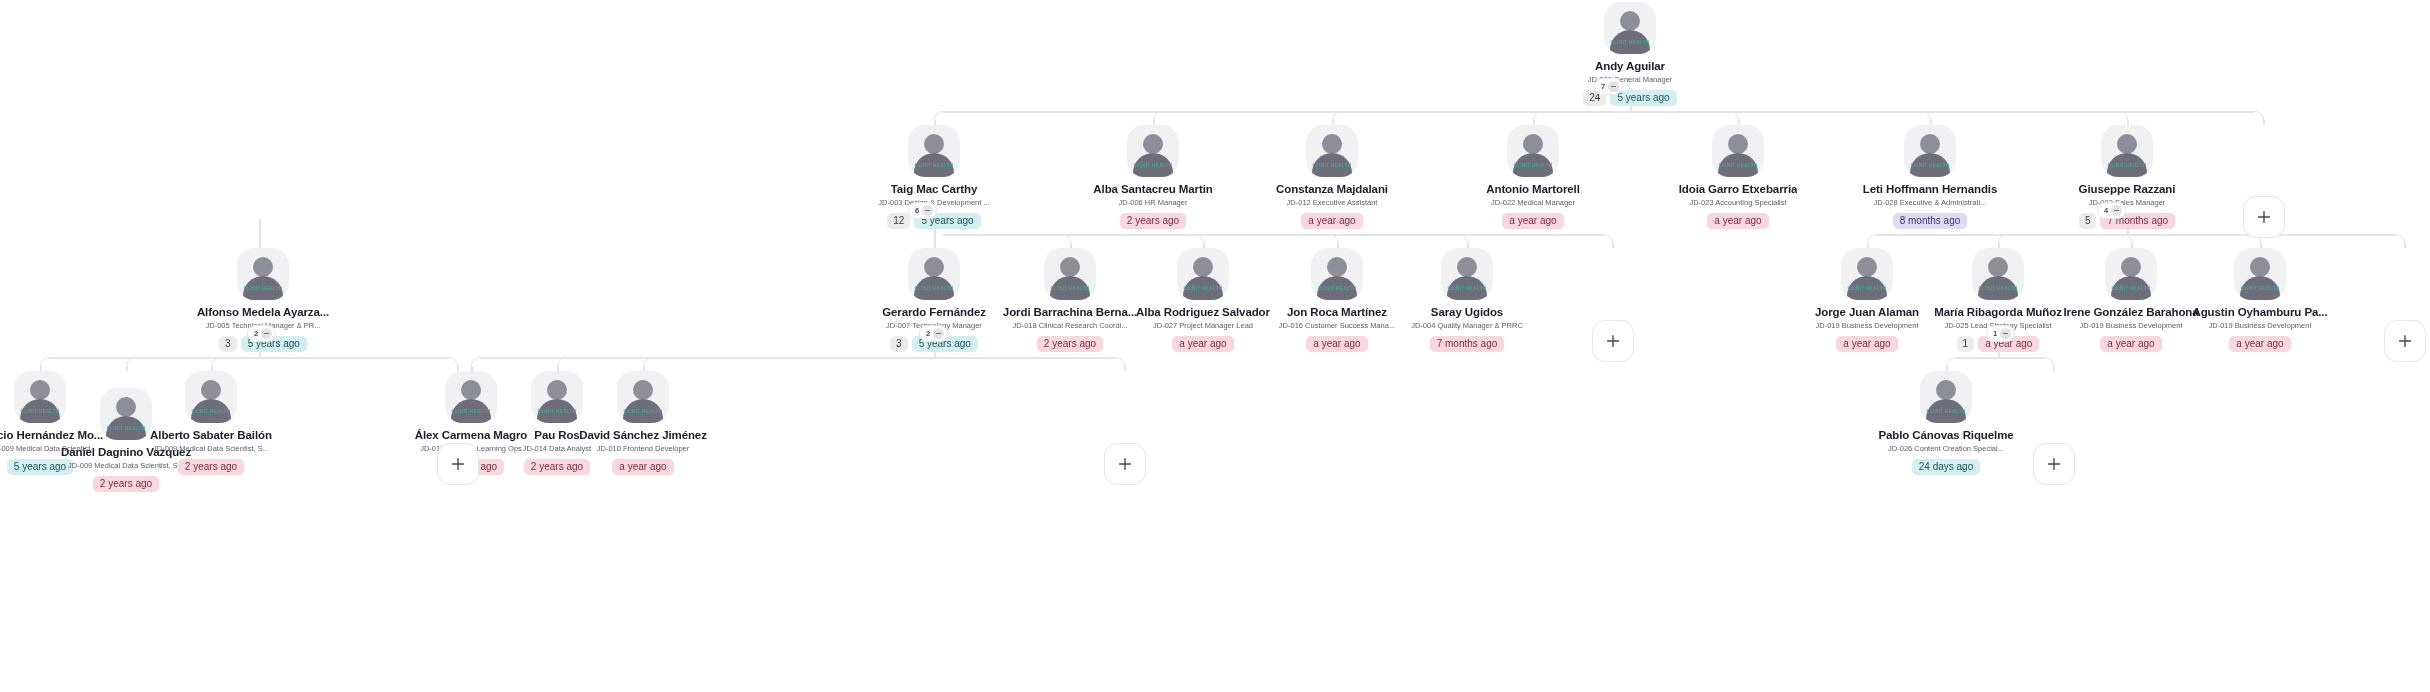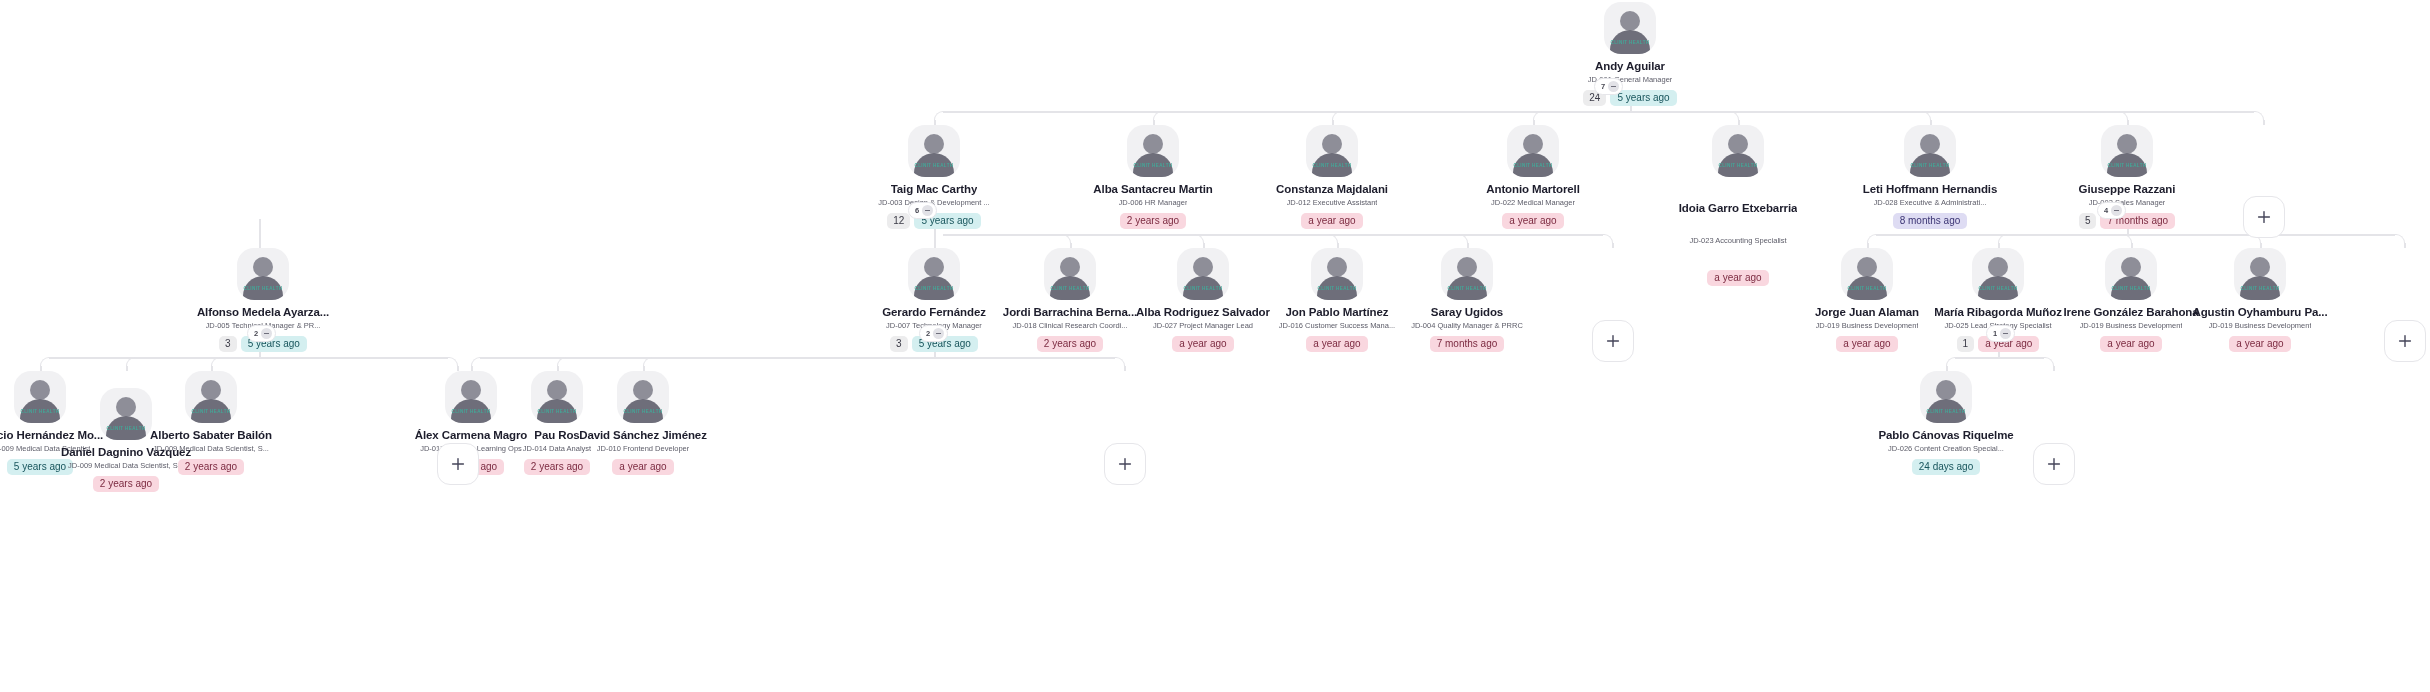--- a/index.html
+++ b/index.html
@@ -204,21 +204,21 @@
           <span class="head"></span>
           <span class="body"></span>
           <span class="wm">CLINIT HEALTH</span>
         </div>
         <div class="nm">Antonio Martorell</div>
         <div class="rl">JD-022 Medical Manager</div>
         <div class="badges">
           <span class="bdg pink">a year ago</span>
         </div>
       </div>
-      <div class="node" style="left: 1638px; top: 125px; width: 200px; gap: 19px;">
+      <div class="node" style="left: 1638px; top: 125px; width: 200px;">
         <div class="avatar">
           <span class="head"></span>
           <span class="body"></span>
           <span class="wm">CLINIT HEALTH</span>
         </div>
         <div class="nm">Idoia Garro Etxebarria</div>
         <div class="rl">JD-023 Accounting Specialist</div>
         <div class="badges">
           <span class="bdg pink">a year ago</span>
         </div>
@@ -297,21 +297,21 @@
         <div class="badges">
           <span class="bdg pink">a year ago</span>
         </div>
       </div>
       <div class="node" style="left: 1237px; top: 248px; width: 200px;">
         <div class="avatar">
           <span class="head"></span>
           <span class="body"></span>
           <span class="wm">CLINIT HEALTH</span>
         </div>
-        <div class="nm">Jon Pablo Martínez</div>
+        <div class="nm">Jon Roca Martínez</div>
         <div class="rl">JD-016 Customer Success Mana...</div>
         <div class="badges">
           <span class="bdg pink">a year ago</span>
         </div>
       </div>
       <div class="node" style="left: 1367px; top: 248px; width: 200px;">
         <div class="avatar">
           <span class="head"></span>
           <span class="body"></span>
           <span class="wm">CLINIT HEALTH</span>

